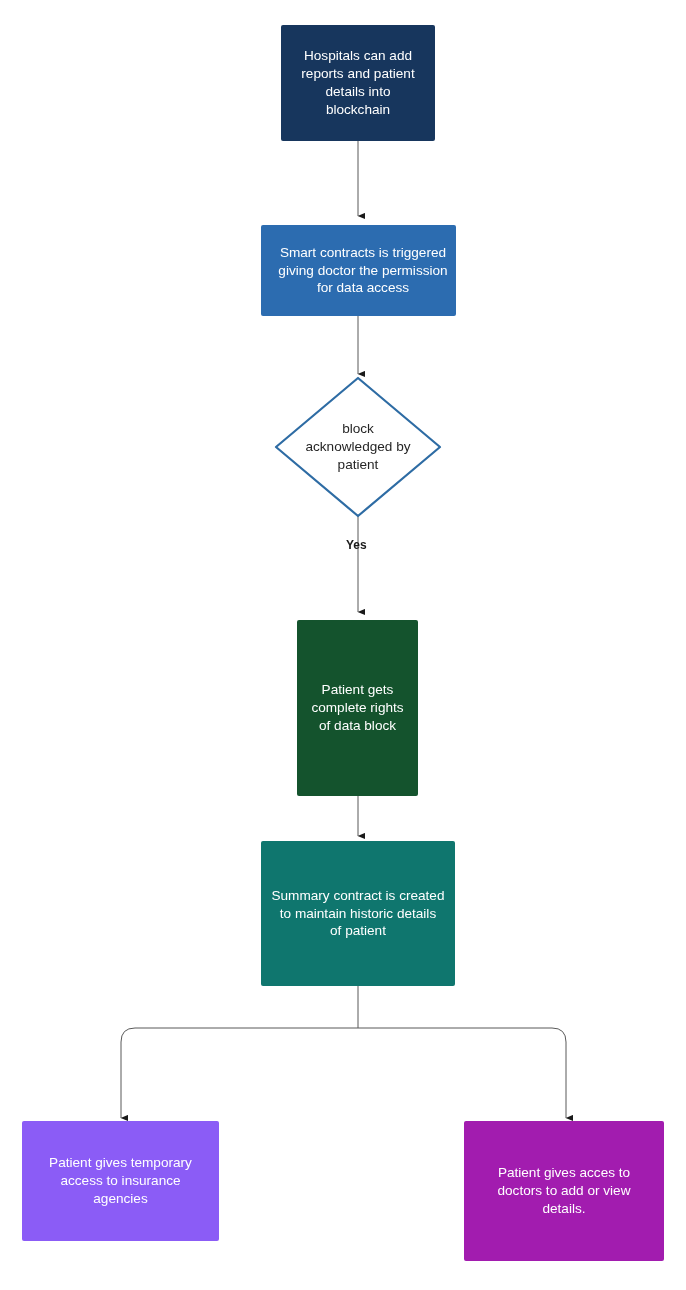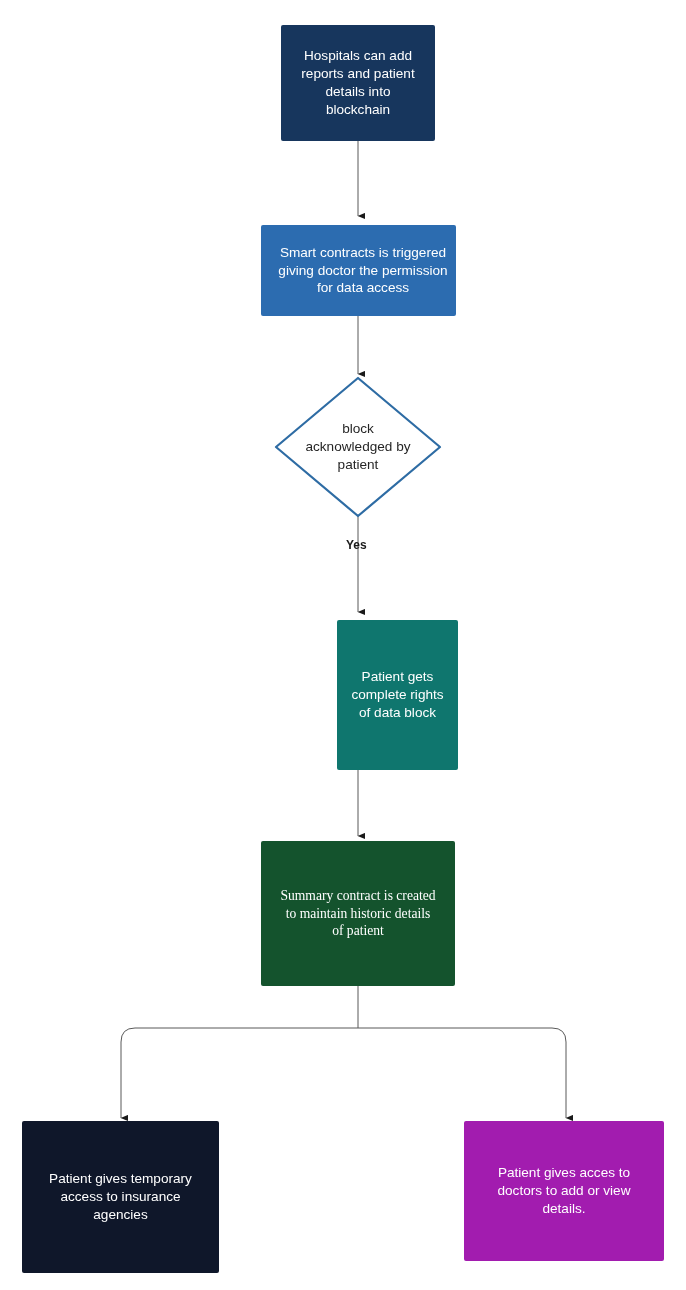--- a/index.html
+++ b/index.html
@@ -108,33 +108,33 @@
 </div>
 
 <div class="decision-wrap" style="left:276px; top:378px; width:164px; height:138px;">
   <div class="decision-label" style="color:#262626;">block
 acknowledged by
 patient</div>
 </div>
 
 <div class="edge-label" style="left:346px; top:538px;">Yes</div>
 
-<div class="node proc" style="left:297px; top:620px; width:121px; height:150px; background:#0f766e;margin-left:40px;">
+<div class="node proc" style="left:297px; top:620px; width:121px; height:176px; background:#14532d;">
   <span class="node-text">Patient gets
 complete rights
 of data block</span>
 </div>
 
-<div class="node proc" style="left:261px; top:841px; width:194px; height:145px; background:#14532d;font-family:Liberation Serif, serif;">
+<div class="node proc" style="left:261px; top:841px; width:194px; height:145px; background:#0f766e;">
   <span class="node-text">Summary contract is created
 to maintain  historic details
 of  patient</span>
 </div>
 
-<div class="node proc" style="left:22px; top:1121px; width:197px; height:152px; background:#0f172a;">
+<div class="node proc" style="left:22px; top:1121px; width:197px; height:120px; background:#8b5cf6;">
   <span class="node-text">Patient gives temporary
 access to insurance
 agencies</span>
 </div>
 
 <div class="node proc" style="left:464px; top:1121px; width:200px; height:140px; background:#a21caf;">
   <span class="node-text">Patient gives acces to
 doctors to add or view
 details.</span>
 </div>

